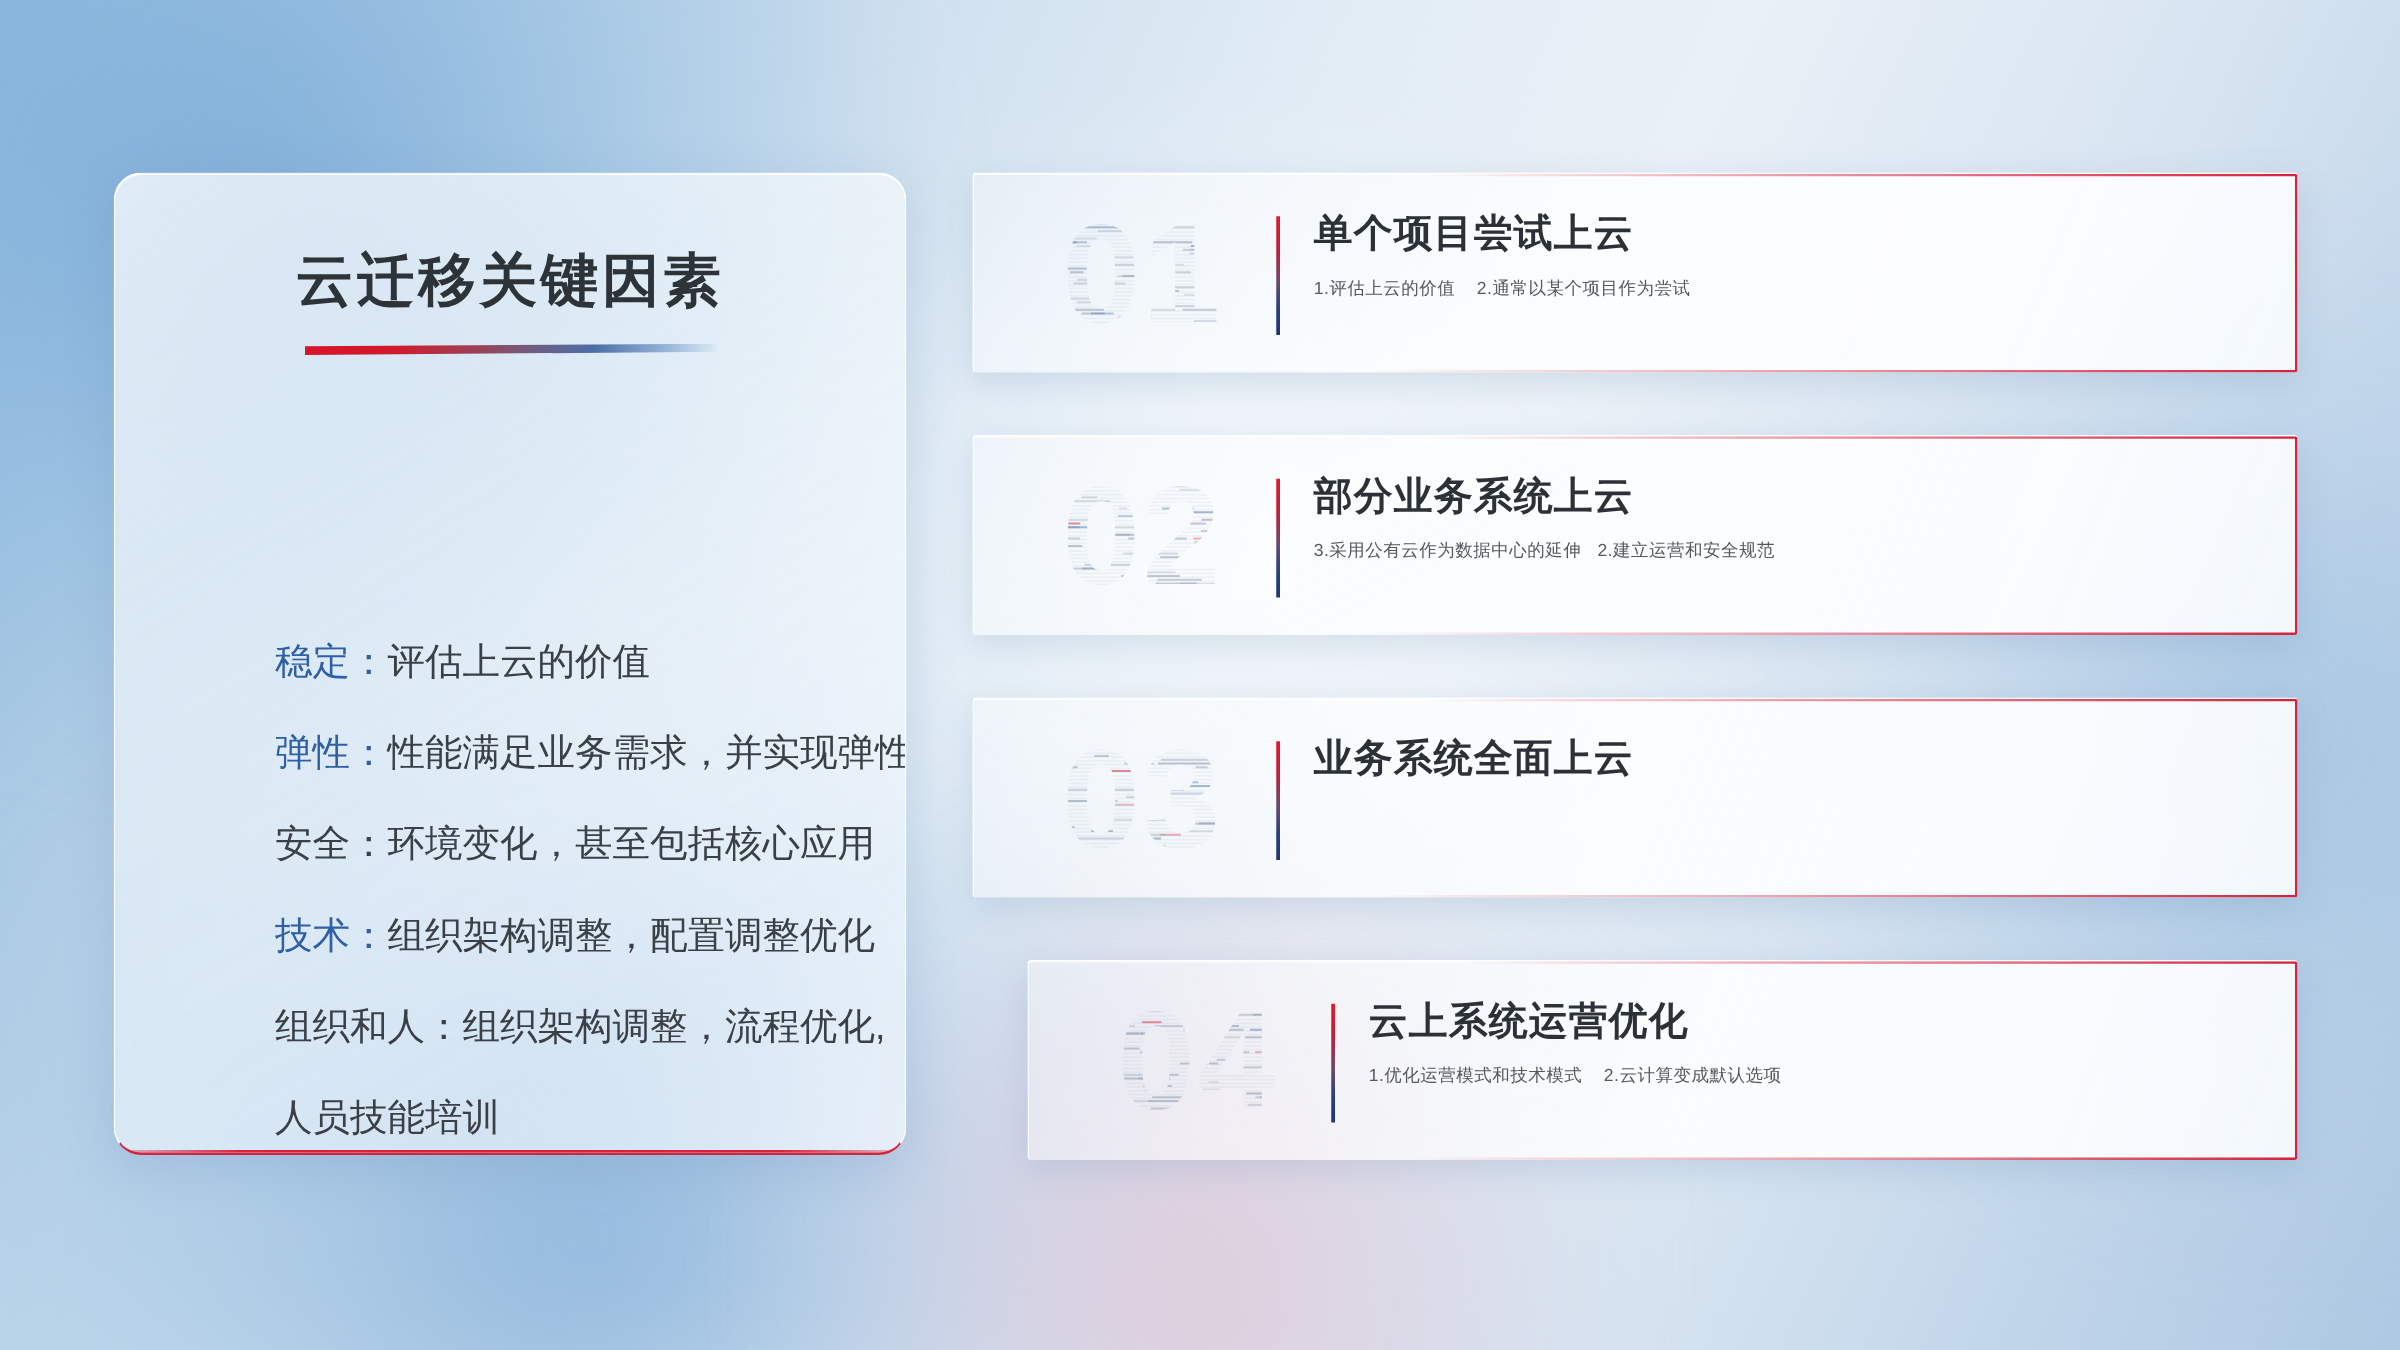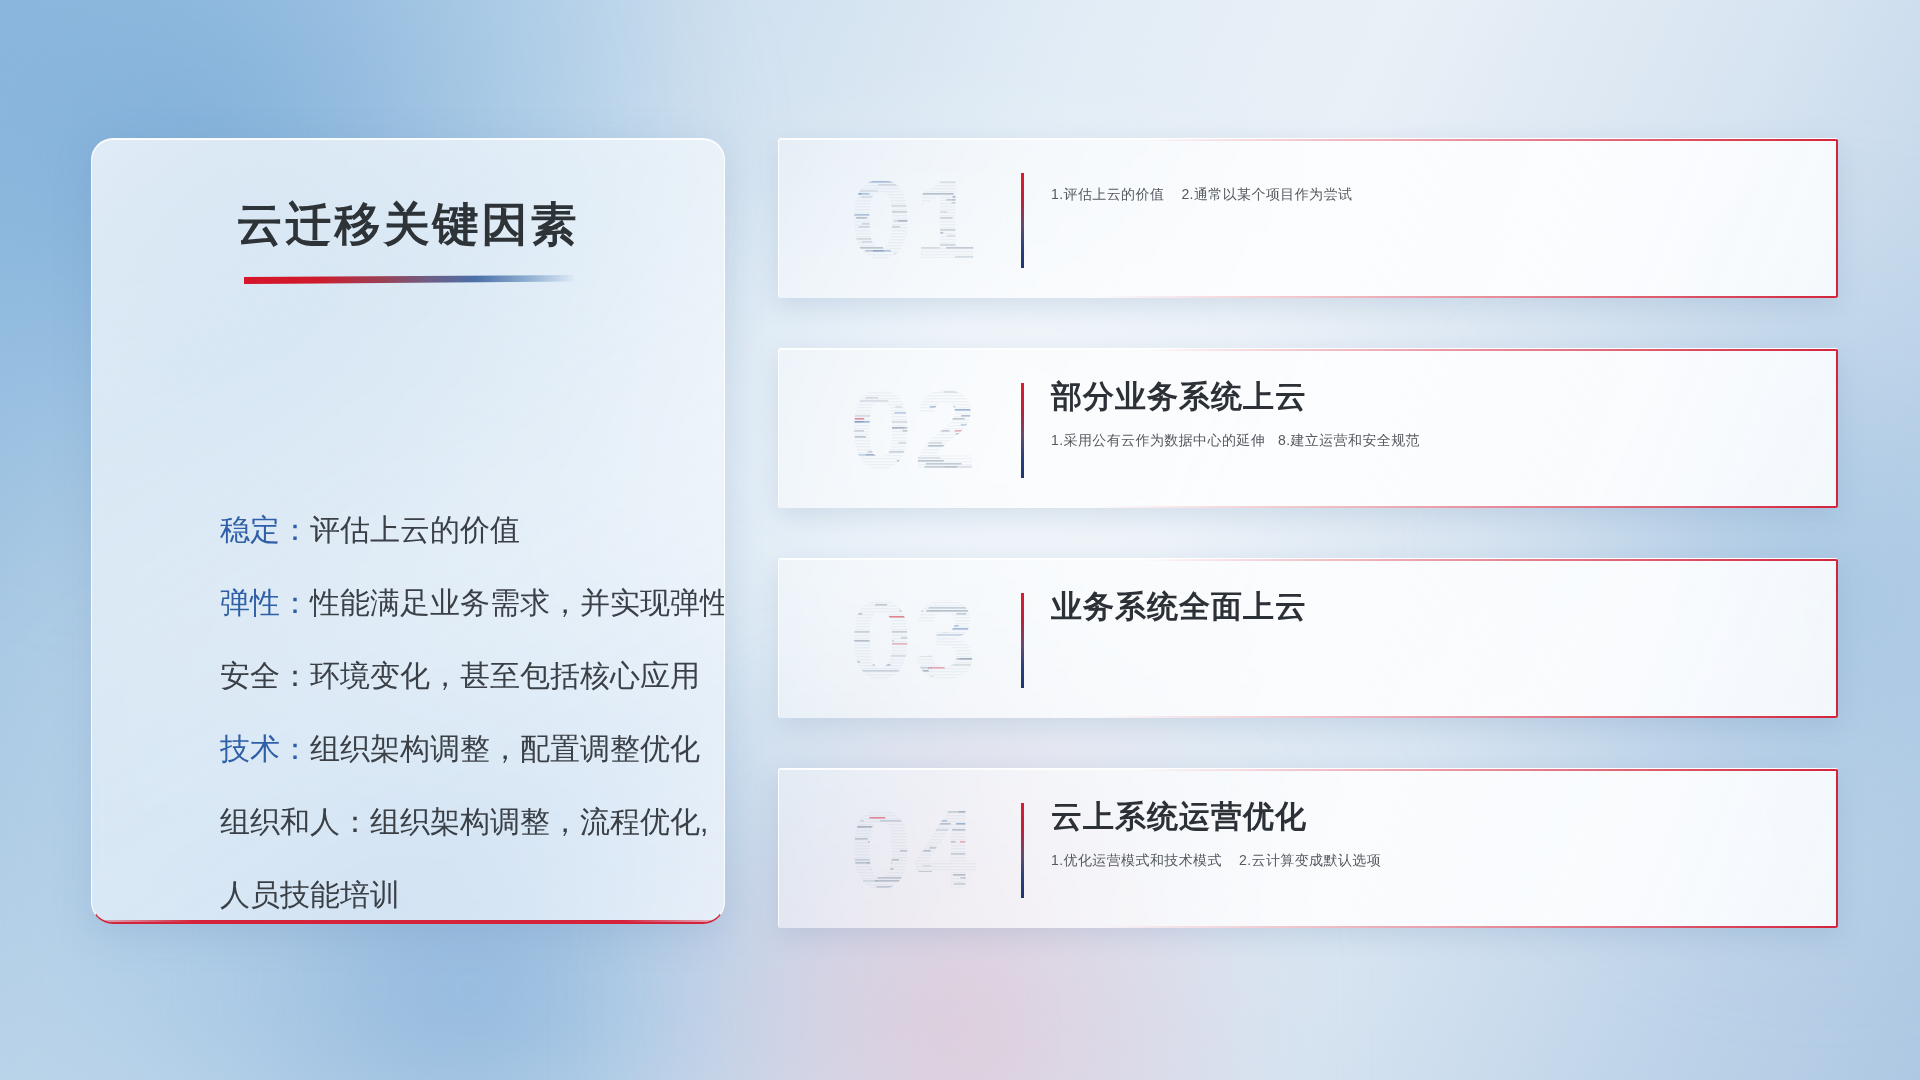--- a/index.html
+++ b/index.html
@@ -181,21 +181,21 @@
         rgba(252,253,255,0.95) 78%,
         rgba(248,251,254,0.92) 100%);
     border-top: 1px solid rgba(255,255,255,0.92);
     border-left: 1px solid rgba(255,255,255,0.6);
     box-shadow:
       0 8px 26px rgba(98,133,173,0.20),
       inset 0 1px 0 rgba(255,255,255,0.85);
     backdrop-filter: blur(4px);
     overflow: hidden;
   }
-  .card:last-child { margin-bottom: 0; }
+  .card:last-child { margin-bottom: 0; margin-left: 44px; }
 
   
   .card .edge-right {
     position: absolute;
     top: 0; bottom: 0; right: 0;
     width: 2px;
     background: #d3243c;
   }
   .card .edge-top {
     position: absolute;
@@ -420,20 +420,21 @@
               <rect x="0" y="108" width="190" height="1.4" fill="#aab6c4" opacity="0.14"></rect>
               <rect x="0" y="111" width="190" height="1.4" fill="#aab6c4" opacity="0.14"></rect>
               <rect x="0" y="114" width="190" height="1.4" fill="#aab6c4" opacity="0.14"></rect>
               <rect x="0" y="117" width="190" height="1.4" fill="#aab6c4" opacity="0.14"></rect>
               <rect x="0" y="120" width="190" height="1.4" fill="#aab6c4" opacity="0.14"></rect>
             </g>
           </svg>
         </div>
         <div class="card-divider"></div>
         <div class="card-body">
+          <div class="card-title">单个项目尝试上云</div>
           <div class="card-sub">1.评估上云的价值    2.通常以某个项目作为尝试</div>
         </div>
       </article>
       <article class="card">
         <div class="edge-top"></div>
         <div class="edge-bottom"></div>
         <div class="edge-right"></div>
         <div class="card-num" aria-label="02">
           <svg viewBox="0 0 190 122" width="190" height="122">
             <defs>
@@ -562,21 +563,21 @@
               <rect x="0" y="111" width="190" height="1.4" fill="#aab6c4" opacity="0.14"></rect>
               <rect x="0" y="114" width="190" height="1.4" fill="#aab6c4" opacity="0.14"></rect>
               <rect x="0" y="117" width="190" height="1.4" fill="#aab6c4" opacity="0.14"></rect>
               <rect x="0" y="120" width="190" height="1.4" fill="#aab6c4" opacity="0.14"></rect>
             </g>
           </svg>
         </div>
         <div class="card-divider"></div>
         <div class="card-body">
           <div class="card-title">部分业务系统上云</div>
-          <div class="card-sub">1.采用公有云作为数据中心的延伸   8.建立运营和安全规范</div>
+          <div class="card-sub">3.采用公有云作为数据中心的延伸   2.建立运营和安全规范</div>
         </div>
       </article>
       <article class="card">
         <div class="edge-top"></div>
         <div class="edge-bottom"></div>
         <div class="edge-right"></div>
         <div class="card-num" aria-label="03">
           <svg viewBox="0 0 190 122" width="190" height="122">
             <defs>
               <clipPath id="clip-03">

